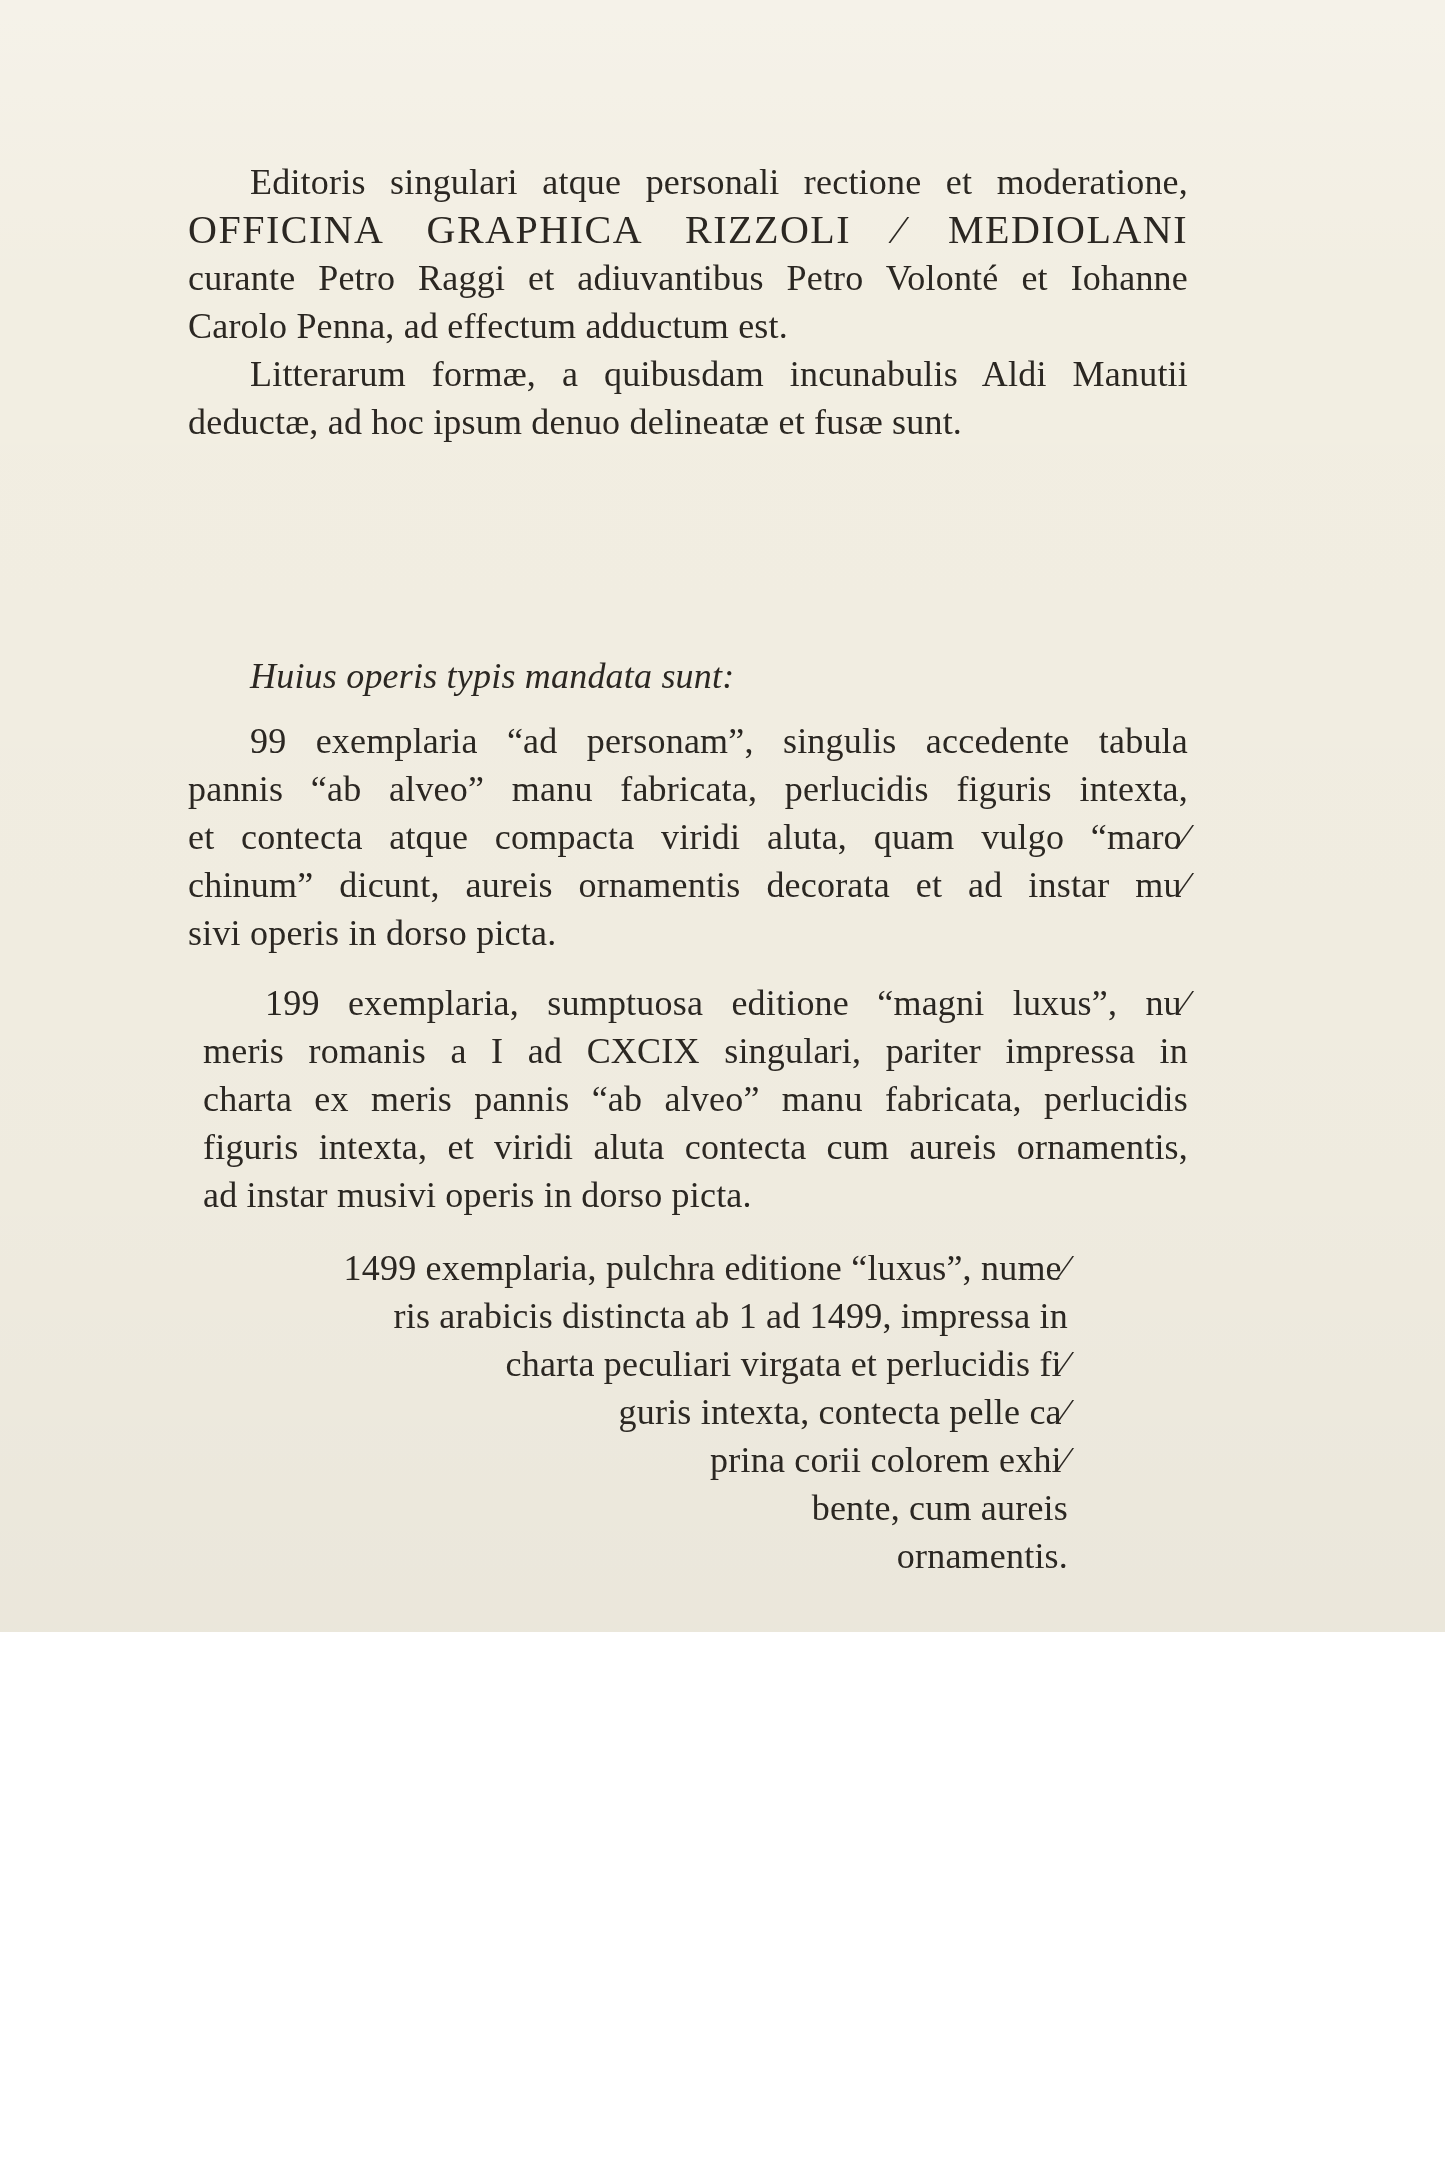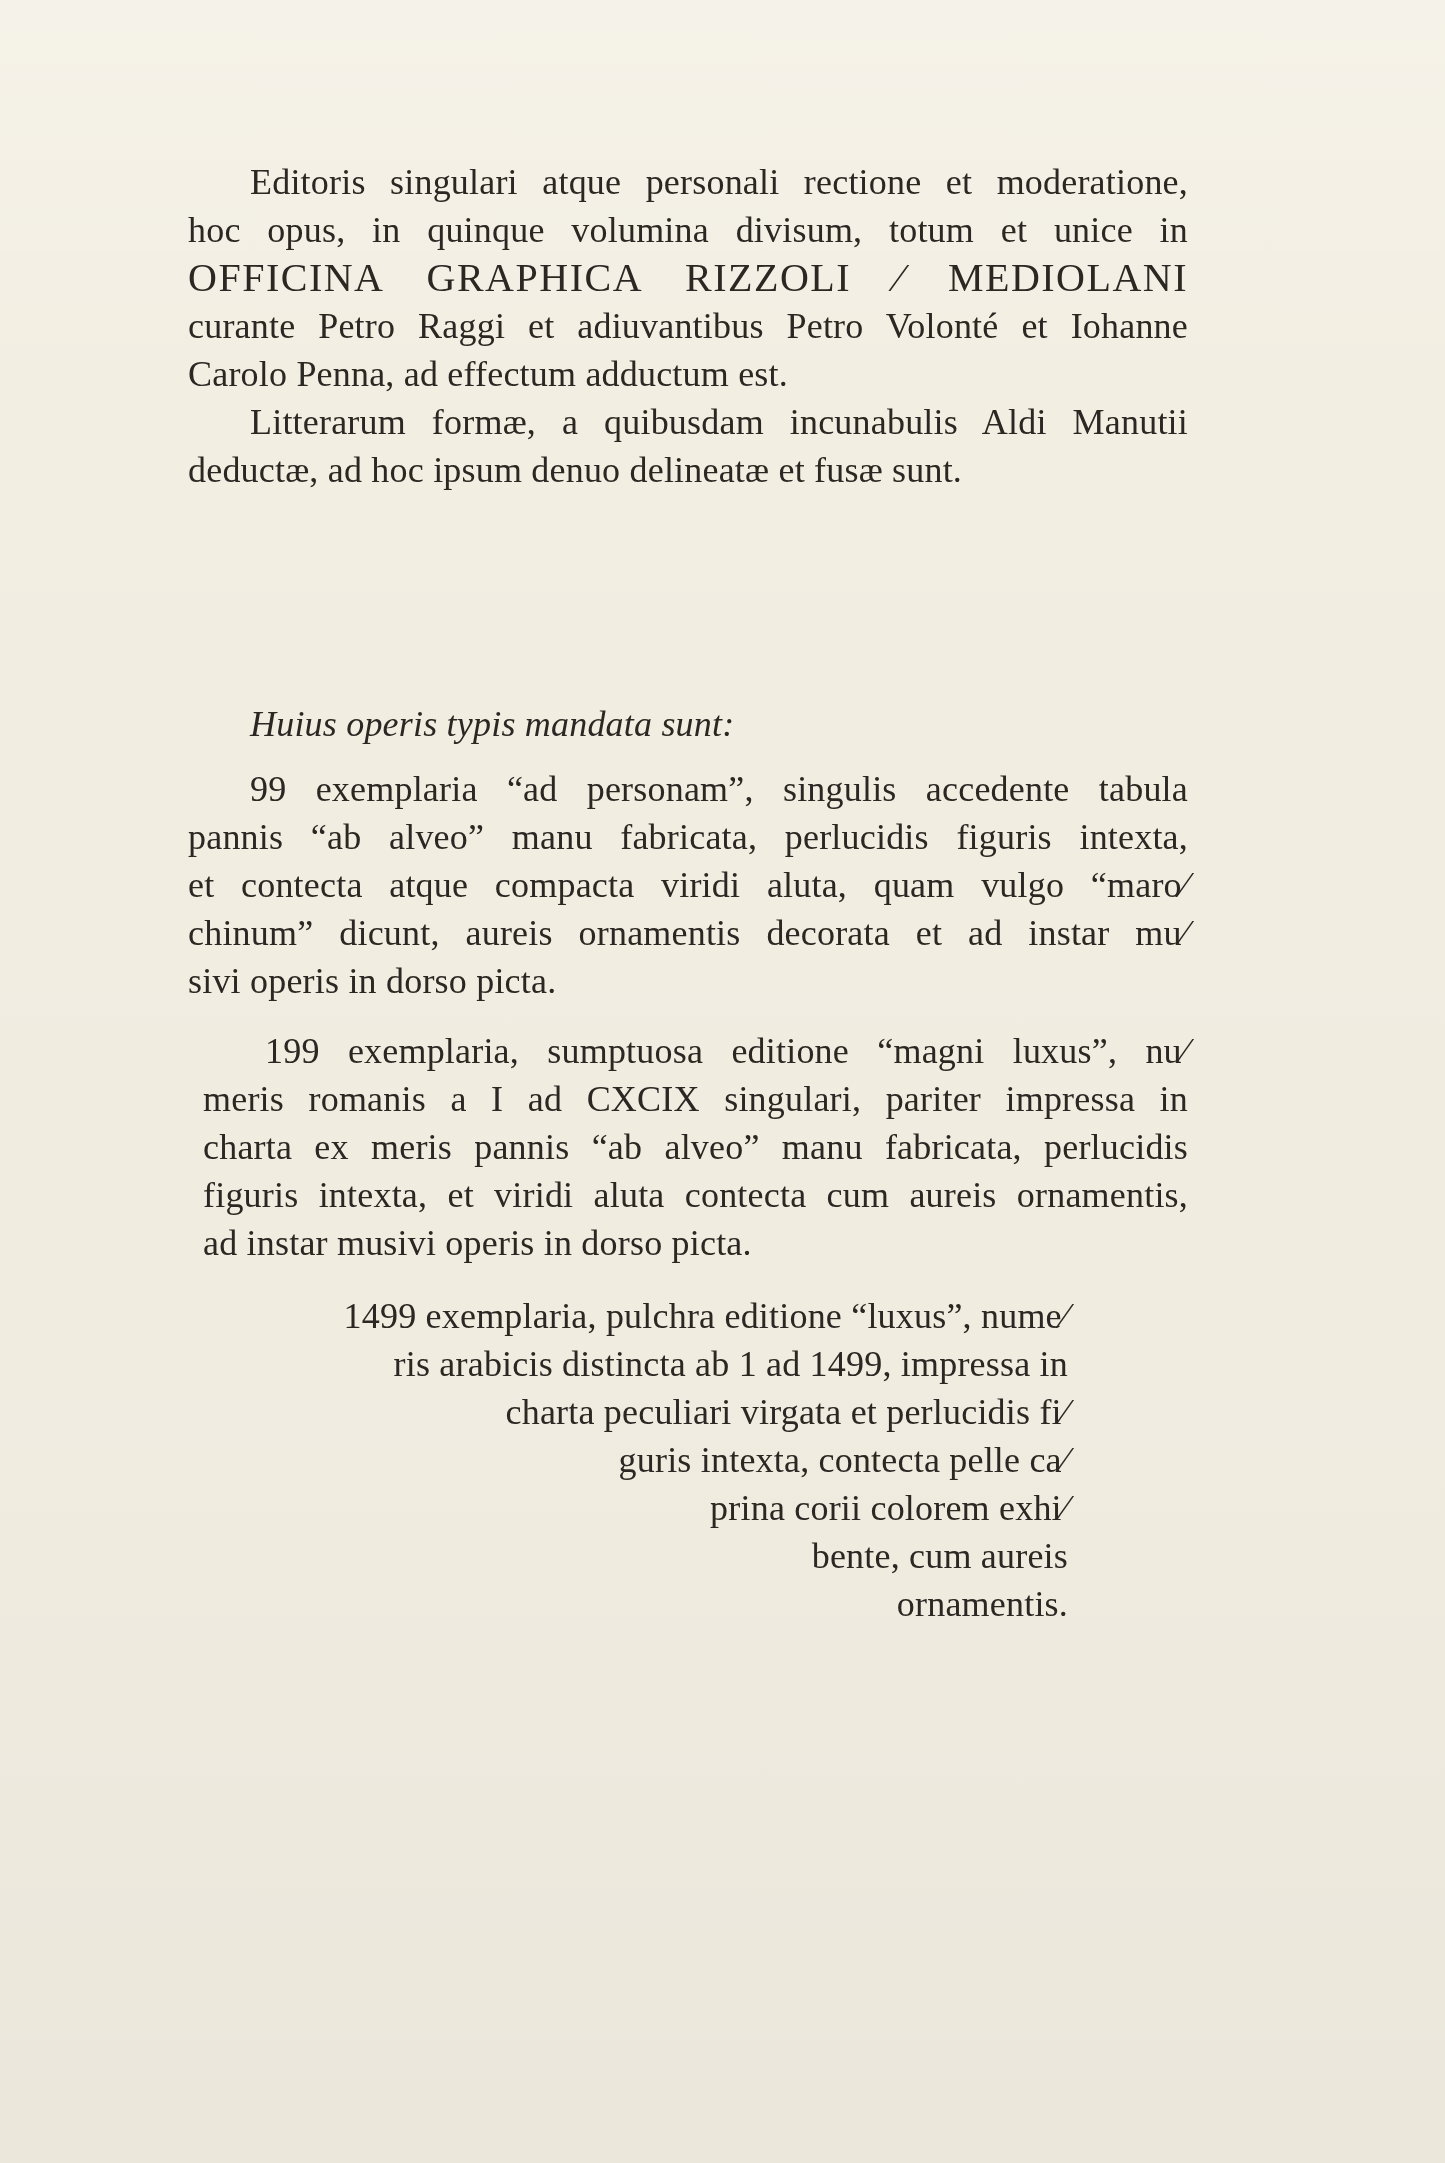--- a/index.html
+++ b/index.html
@@ -2,21 +2,21 @@
 <html style="--paper: #f2eee2; --ink: #2b2722;"><head>
 <meta charset="utf-8">
 <style>
   html, body {
     margin: 0;
     padding: 0;
   }
   .page {
     position: relative;
     width: 1445px;
-    height: 2163px;
+    height: 1632px;
     background: var(--paper, #f2eee2);
     background-image: linear-gradient(180deg, rgba(255,255,255,0.25) 0%, rgba(255,255,255,0) 18%, rgba(0,0,0,0.012) 70%, rgba(0,0,0,0.03) 100%);
     overflow: hidden;
     font-family: "Liberation Serif", "DejaVu Serif", serif;
     color: var(--ink, #2b2722);
   }
   .text-block {
     position: absolute;
     left: 188px;
     top: 0;
@@ -50,21 +50,20 @@
   .center { text-align: right; }
 </style>
 </head>
 <body>
 
 <div class="page">
   <div class="text-block">
 
     <p class="para">
       <span class="line just indent">Editoris singulari atque personali rectione et moderatione,</span>
-      <span class="line just">hoc opus, in quinque volumina divisum, totum et unice in</span>
       <span class="line caps-line">OFFICINA GRAPHICA RIZZOLI ⁄ MEDIOLANI</span>
       <span class="line just">curante Petro Raggi et adiuvantibus Petro Volonté et Iohanne</span>
       <span class="line last">Carolo Penna, ad effectum adductum est.</span>
     </p>
 
     <p class="para">
       <span class="line just indent">Litterarum formæ, a quibusdam incunabulis Aldi Manutii</span>
       <span class="line last">deductæ, ad hoc ipsum denuo delineatæ et fusæ sunt.</span>
     </p>
 

